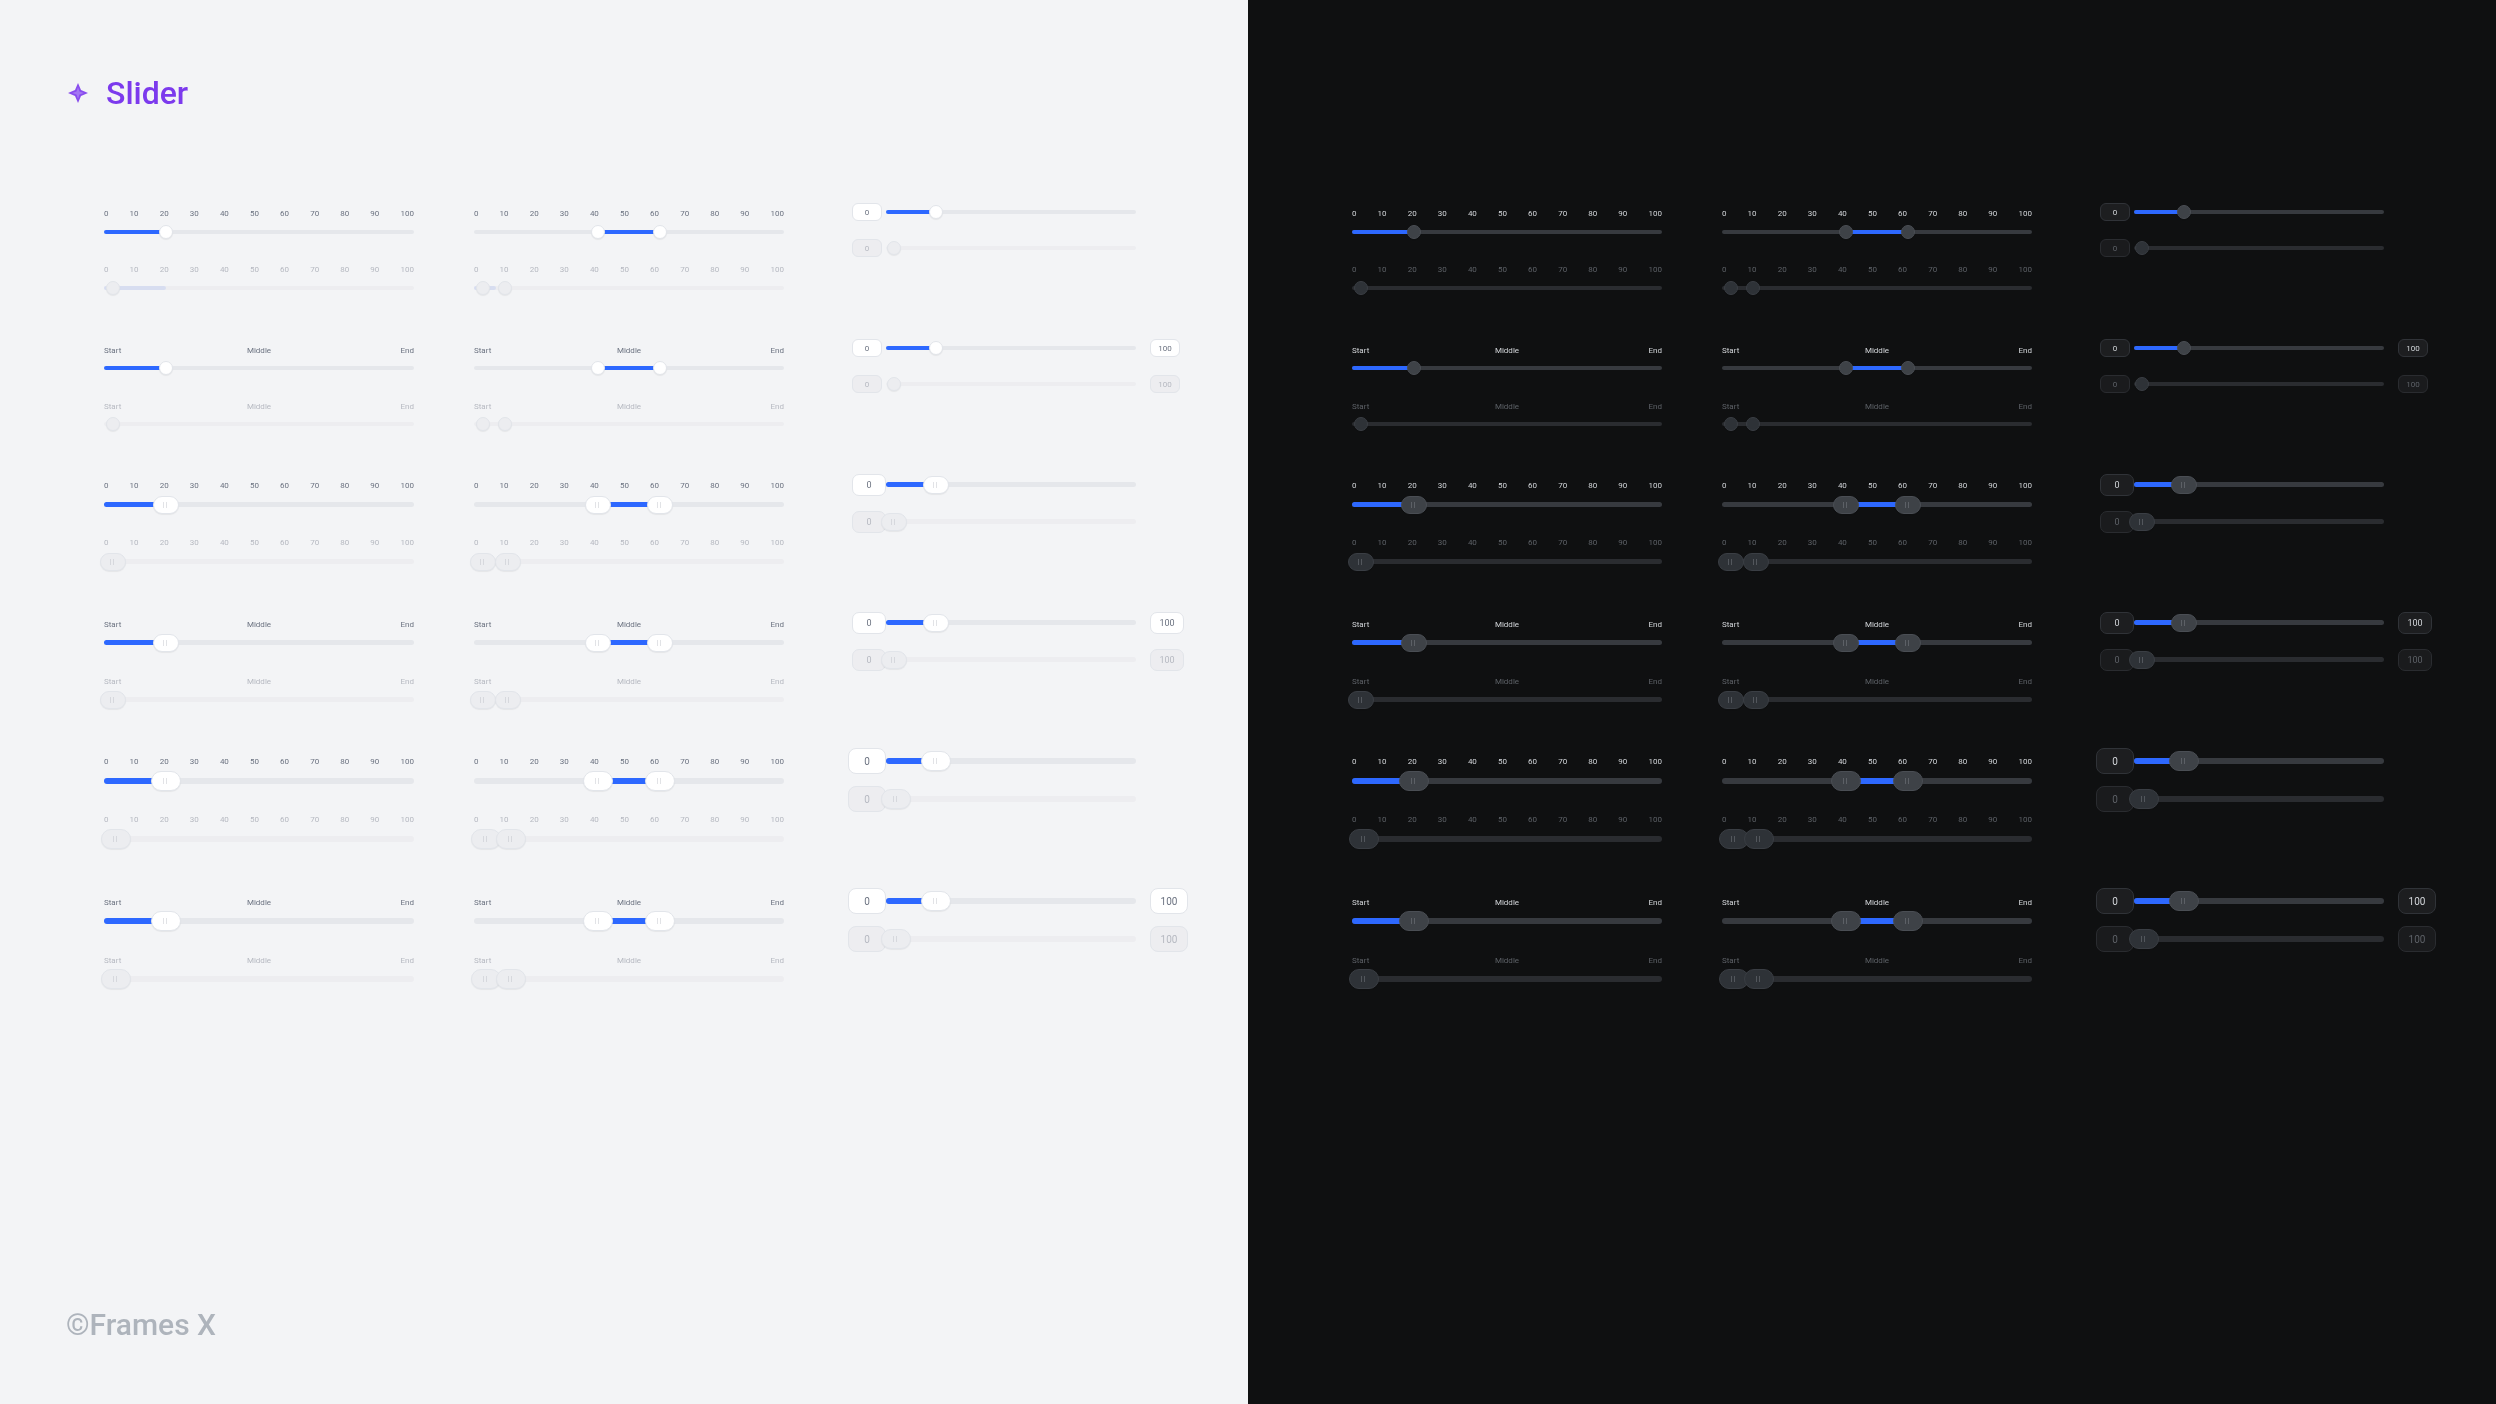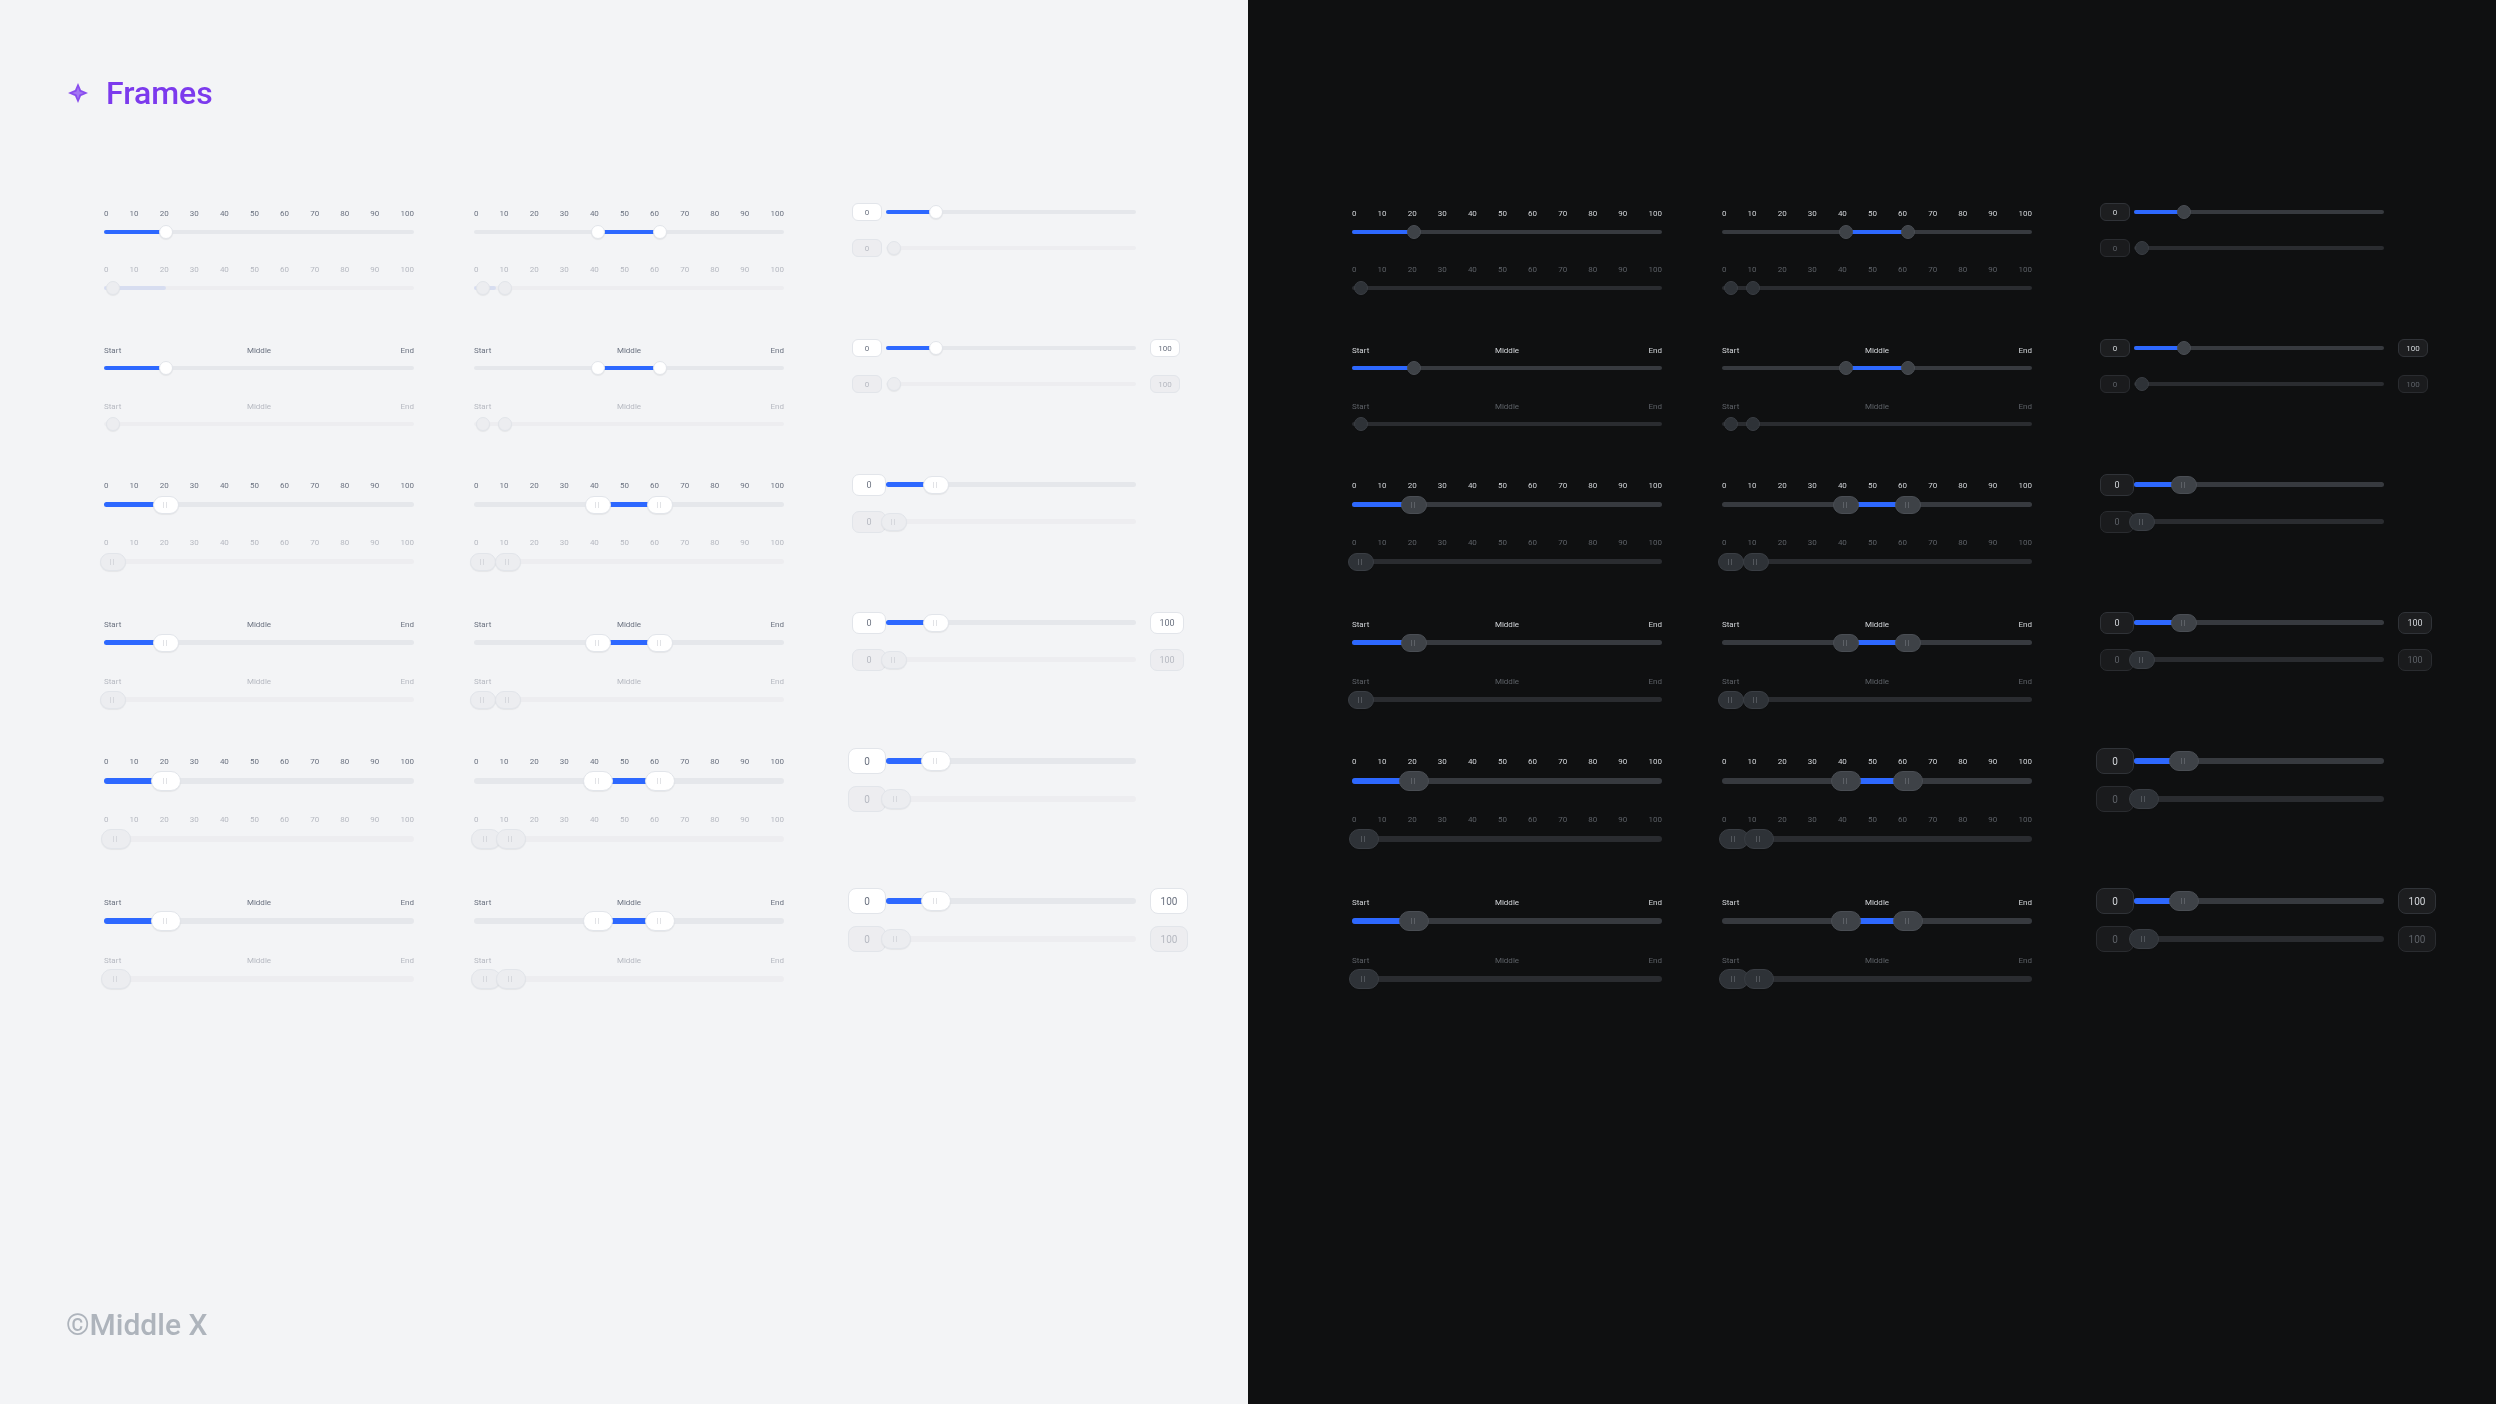--- a/index.html
+++ b/index.html
@@ -146,21 +146,21 @@
 </head>
 <body>
 
 <div class="half light">
 
   <div class="header">
     <svg viewBox="0 0 24 24" fill="currentColor">
       <path d="M12 2 L15 9 L22 12 L15 15 L12 22 L9 15 L2 12 L9 9 Z" fill="#7C3AED" opacity=".9"></path>
       <path d="M12 6 L13.5 10.5 L18 12 L13.5 13.5 L12 18 L10.5 13.5 L6 12 L10.5 10.5 Z" fill="#A377F2"></path>
     </svg>
-    <span>Frames</span>
+    <span>Slider</span>
   </div>
 
   <div class="grid">
 
     <div class="pair">
       <div class="slider ticked">
         <div class="tick-row">
             <span class="tick-num">0</span>
             <span class="tick-num">10</span>
             <span class="tick-num">20</span>
@@ -642,21 +642,21 @@
       <div class="slider c3 dim">
         <div class="badge left">0</div>
         <div class="badge right">100</div>
         <div class="track">
             <div class="thumb" style="left:4%"></div>
           </div>
       </div>
     </div>
   </div>
 
-  <div class="footer">©Middle X</div>
+  <div class="footer">©Frames X</div>
 </div>
 
 <div class="half dark">
   <div class="grid">
 
     <div class="pair">
         <div class="slider ticked">
           <div class="tick-row">
             <span class="tick-num">0</span>
             <span class="tick-num">10</span>

